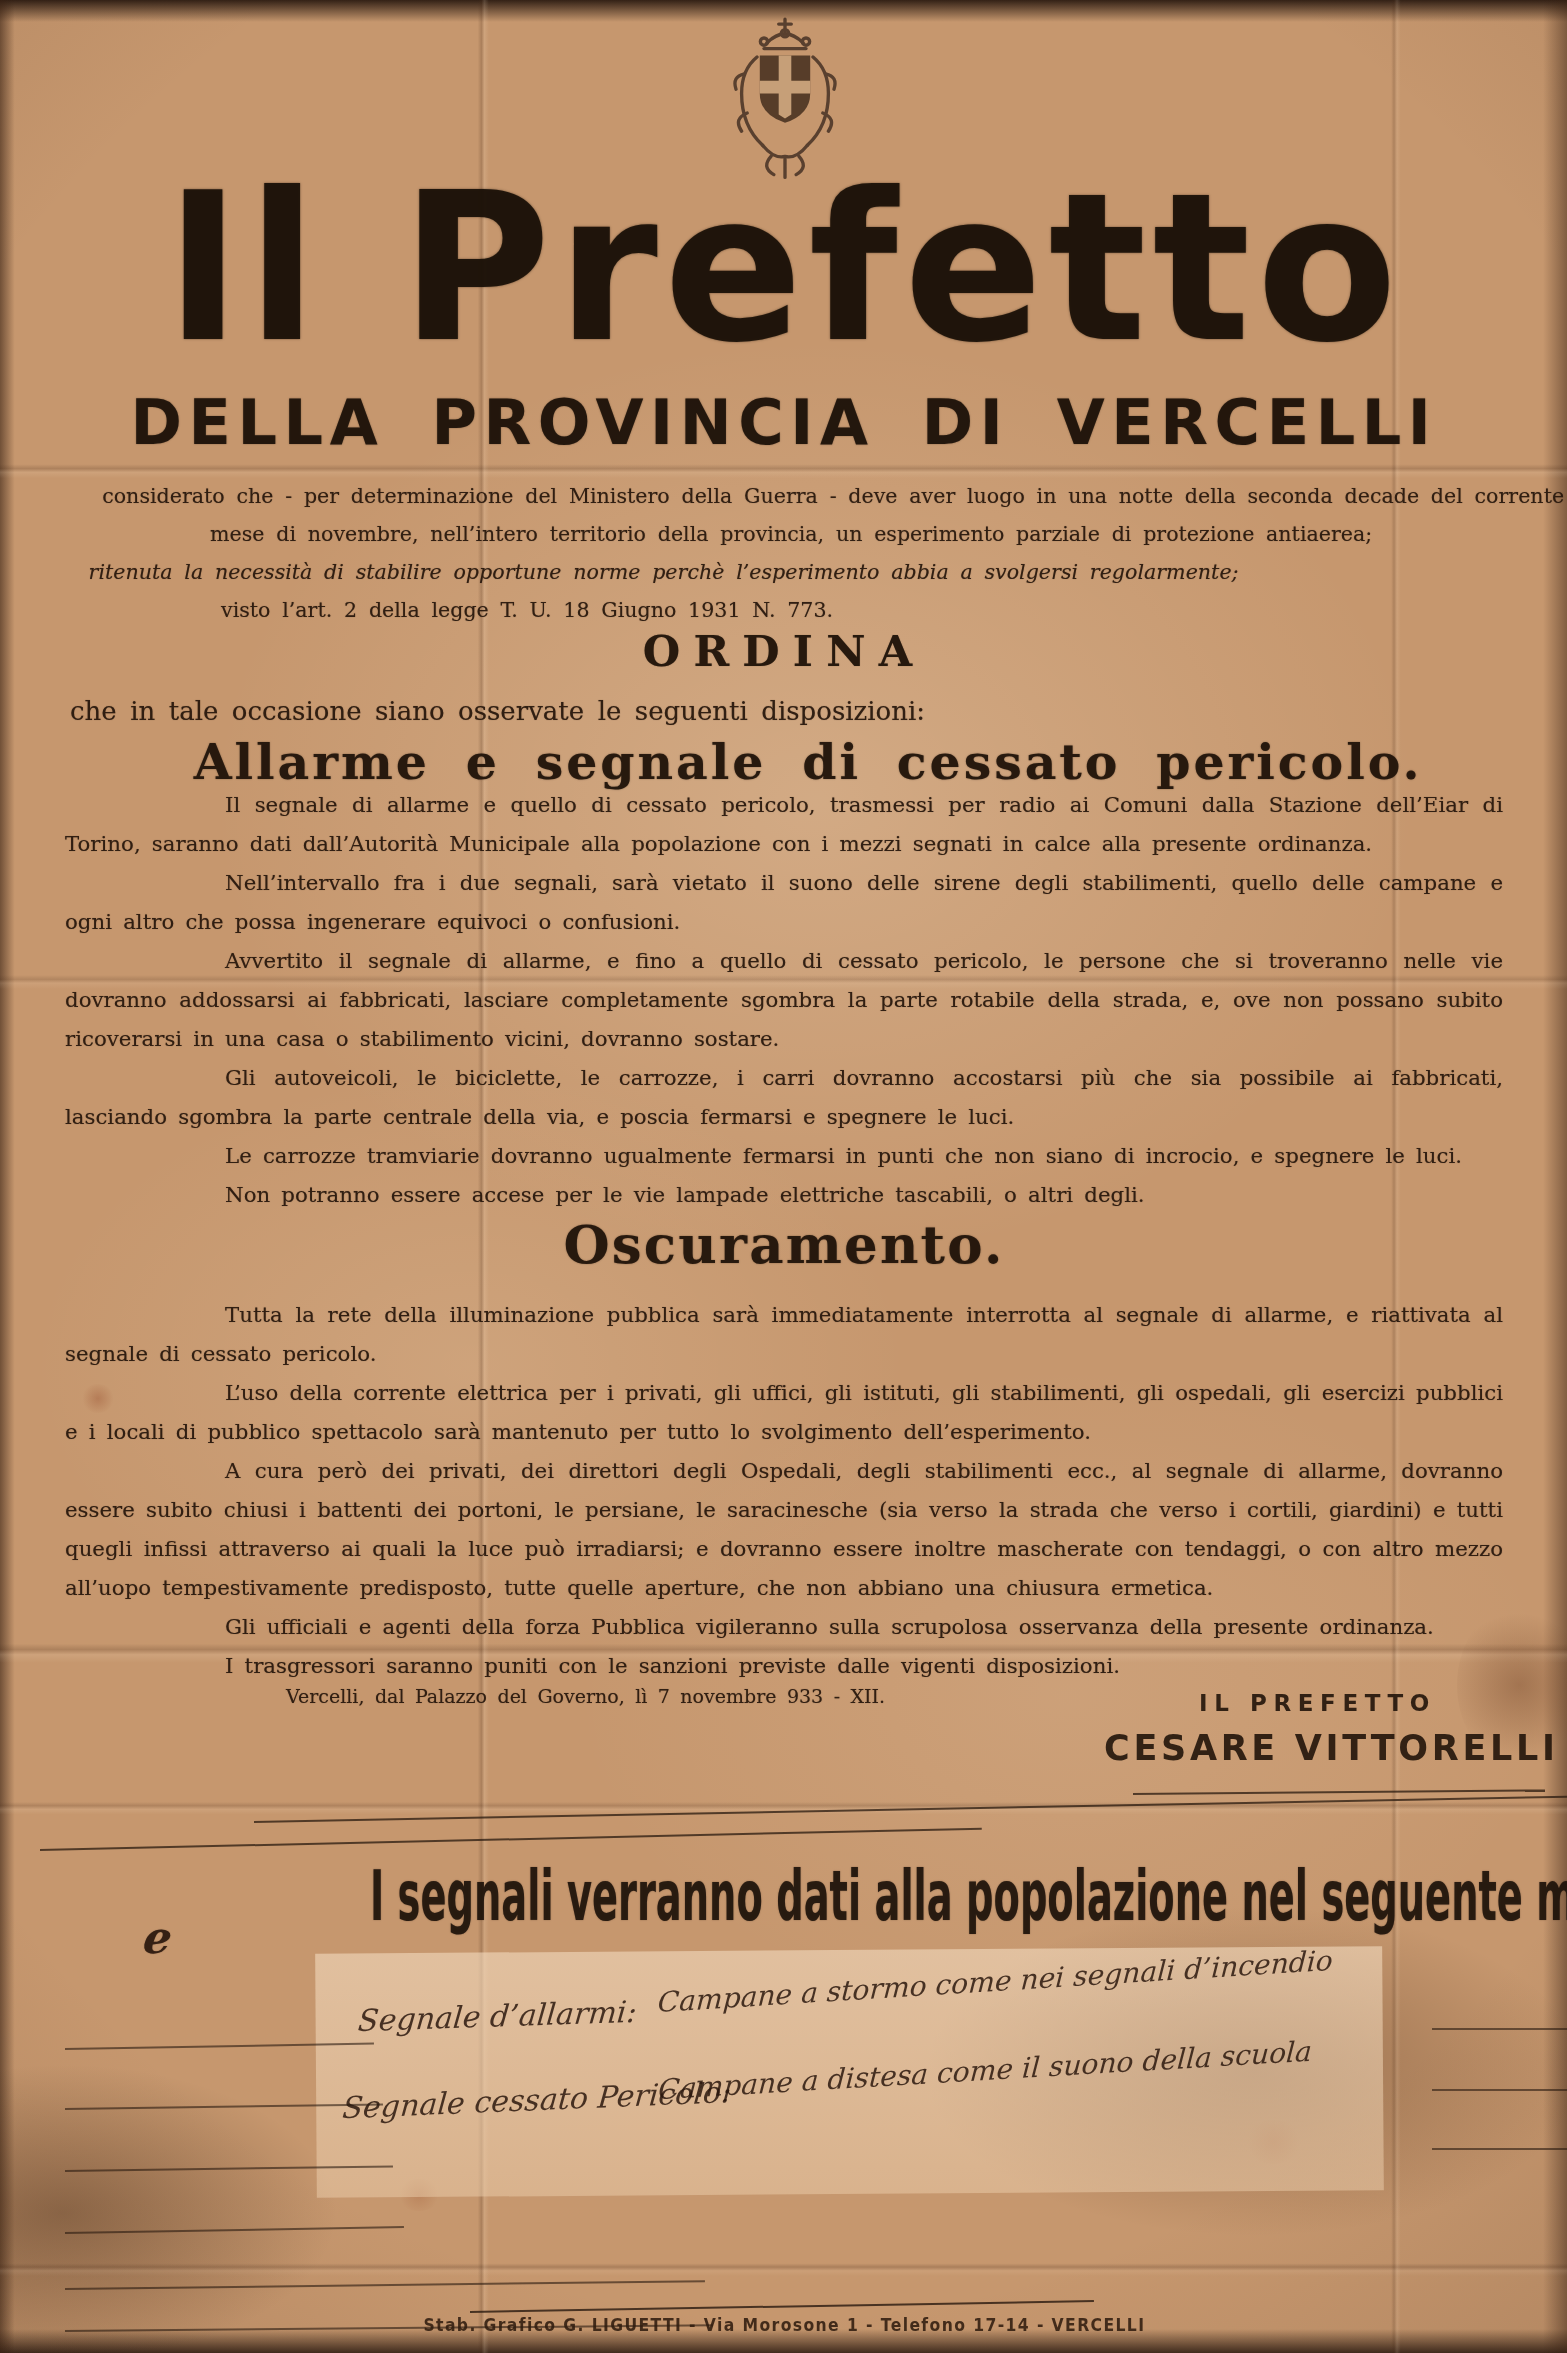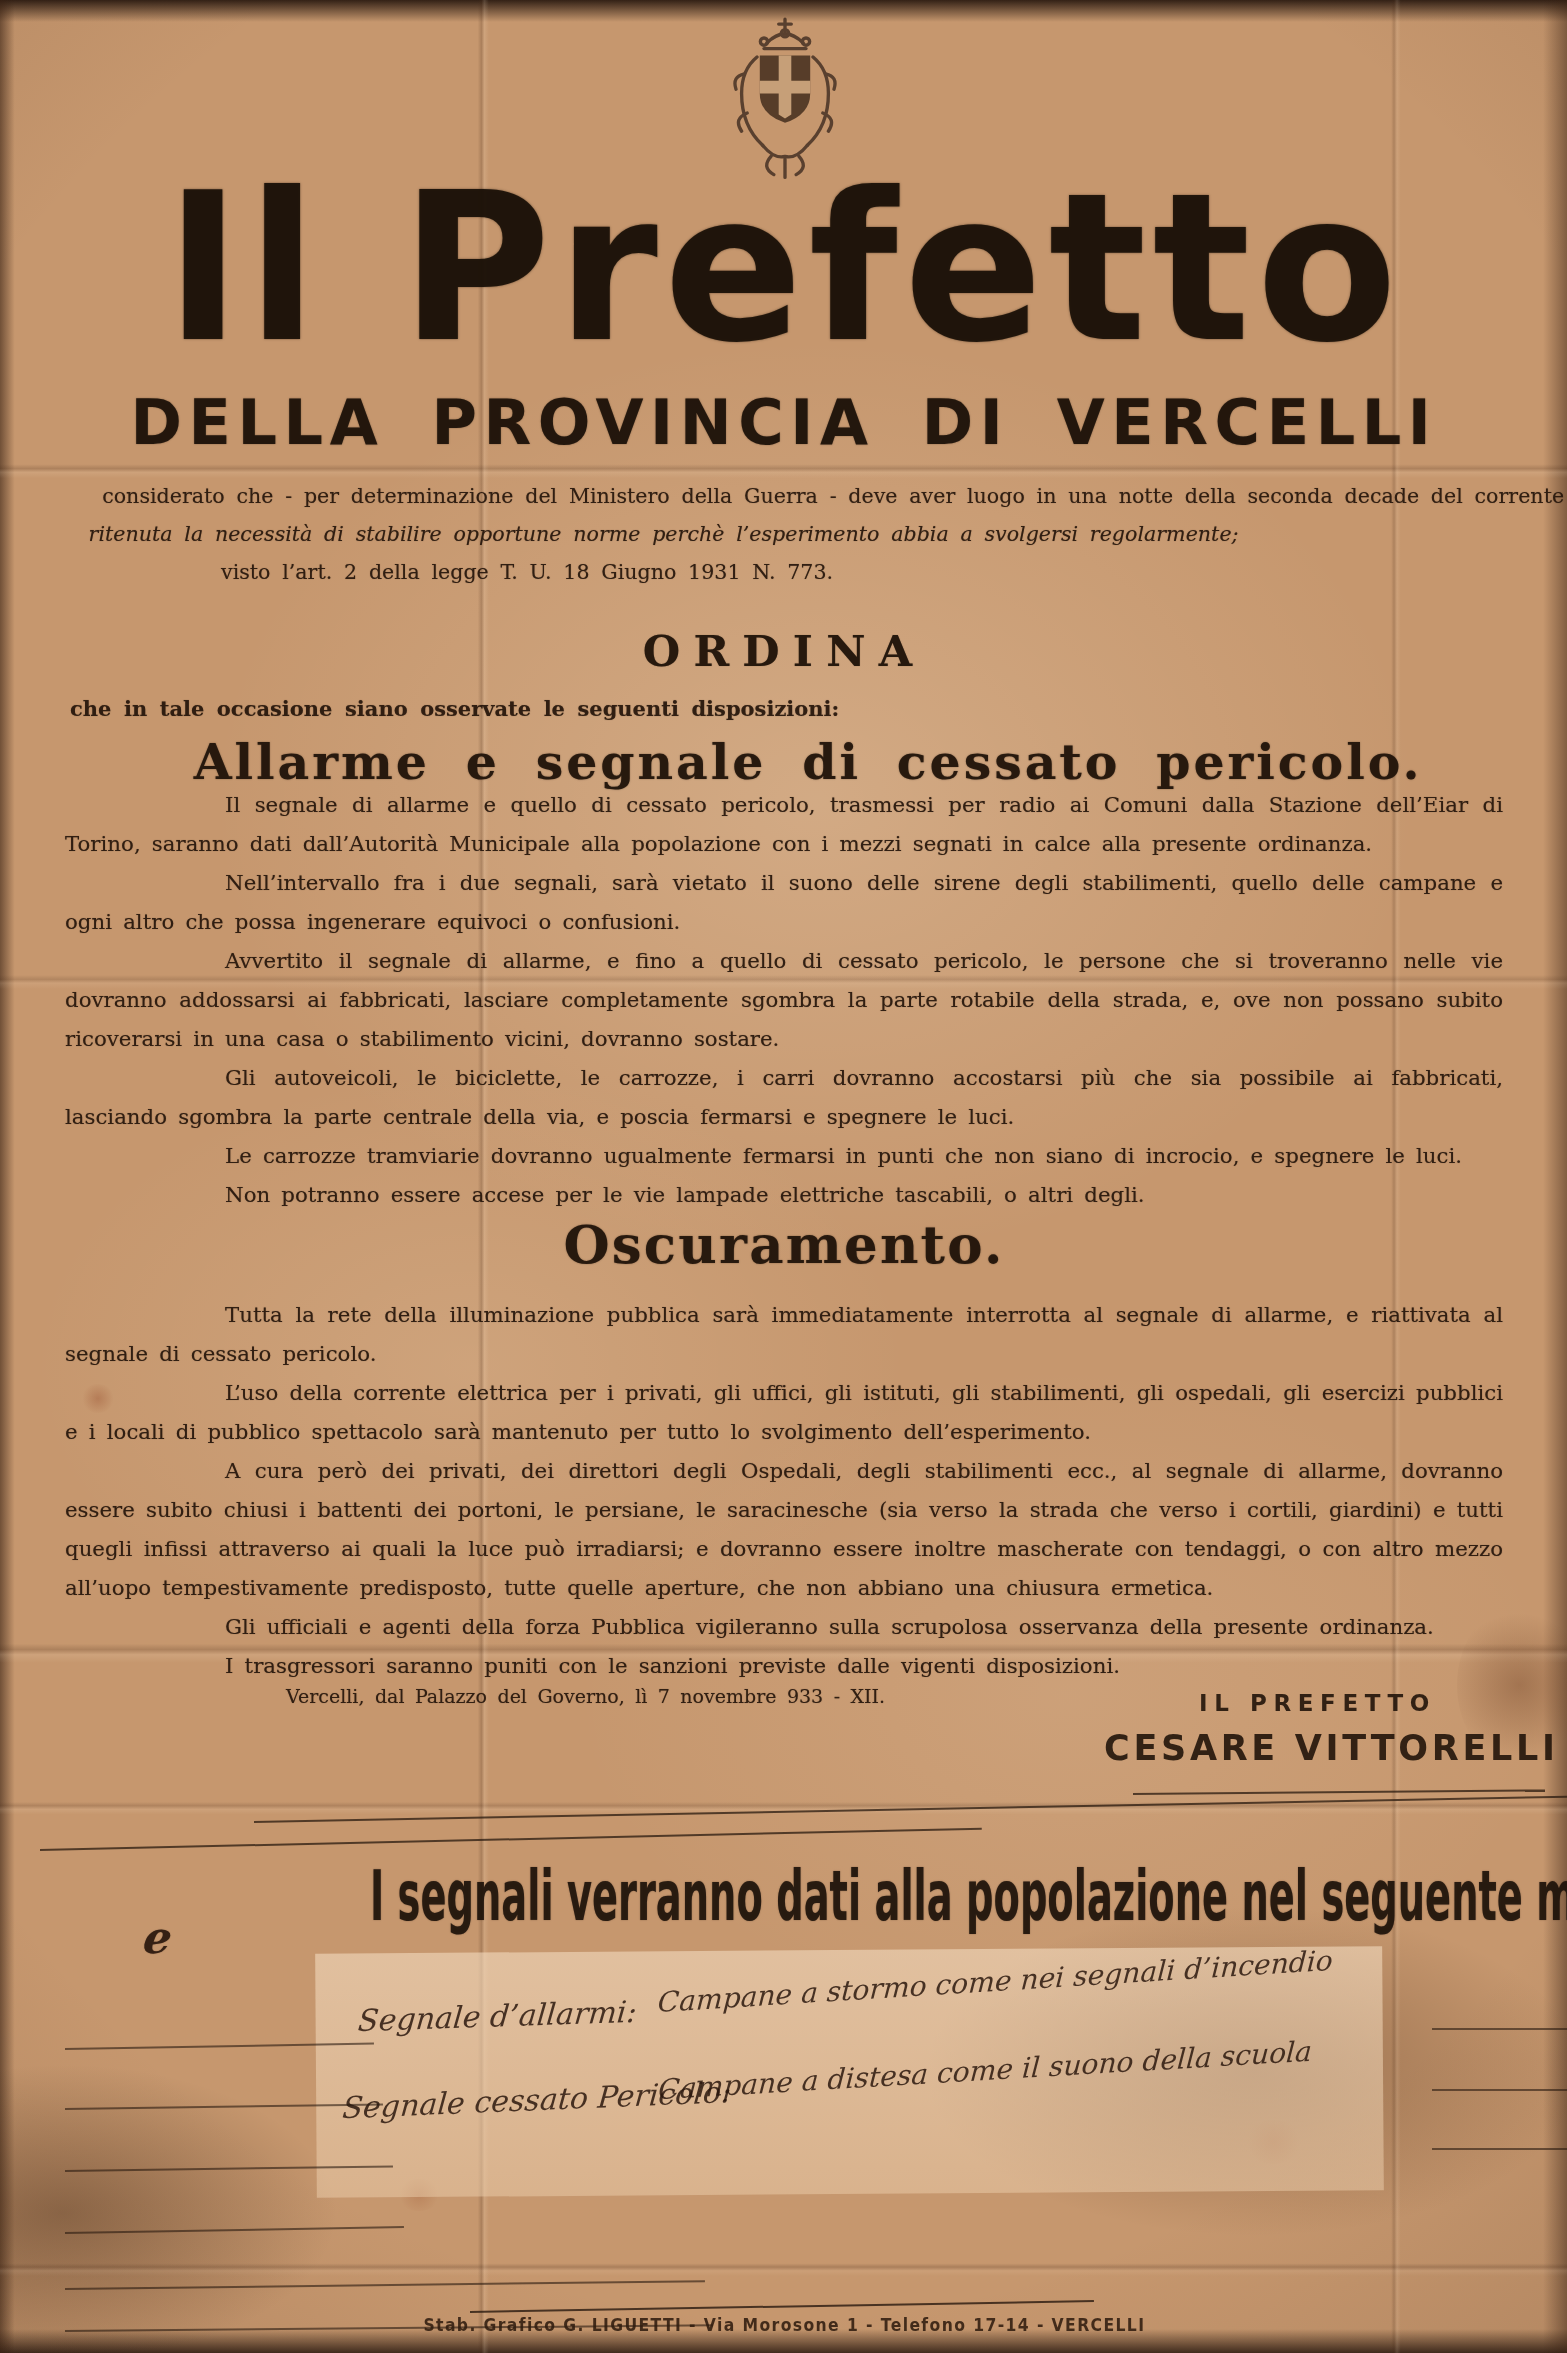--- a/index.html
+++ b/index.html
@@ -38,21 +38,21 @@
     font-family:"DejaVu Sans", sans-serif;font-weight:bold;font-size:62px;line-height:68px;
     letter-spacing:6.6px;word-spacing:19px;color:rgba(28,17,9,.92);text-shadow:0 0 1.5px rgba(30,18,10,.5);}
   .preamble{position:absolute;left:65px;right:59px;top:477px;font-size:20.6px;line-height:38px;word-spacing:5.2px;}
   .preamble div{white-space:nowrap;}
   .pre-0{padding-left:5.2px;margin-left:32px;}
   .pre-1{padding-left:145px;}
   .pre-2{padding-left:23.6px;font-style:italic;}
   .pre-3{padding-left:156px;}
   .ordina{position:absolute;left:0;right:0;top:626px;text-align:center;
     font-weight:bold;font-size:43px;letter-spacing:13.2px;color:rgba(32,19,10,.92);}
-  .ordina-intro{position:absolute;left:70px;top:696px;font-size:21px;word-spacing:5.2px;font-weight:bold;}
+  .ordina-intro{position:absolute;left:70px;top:696px;font-size:26px;word-spacing:5.2px;}
   .sec-head{position:absolute;left:0;right:0;text-align:center;font-weight:bold;
     color:rgba(33,20,10,.92);text-shadow:0 0 1.5px rgba(30,18,10,.5);}
   .sec-head-1{top:733px;font-size:49px;letter-spacing:2.9px;word-spacing:16px;margin-left:48px;}
   .sec-head-2{top:1213px;font-size:53px;letter-spacing:2.2px;word-spacing:10.3px;}
   .body-paras{position:absolute;left:65px;right:65px;font-size:21.3px;line-height:39px;
     text-align:justify;word-spacing:4.4px;}
   .paras-1{top:785px;}
   .paras-2{top:1295px;}
   .body-paras p{margin:0;text-indent:160px;}
   .dateline{position:absolute;left:286px;top:1685px;font-size:19px;word-spacing:4.4px;}
@@ -106,20 +106,21 @@
     </g>
     <path d="M32 29 h36 v27 q0 15 -18 21 q-18 -6 -18 -21 z" fill="#3a2617" opacity=".9"></path>
     <path d="M45.5 29 h9 v18 h13.5 v9 h-13.5 v15 l-4.5 3 l-4.5 -3 v-15 h-13.5 v-9 h13.5 z" fill="#cfa87e" opacity=".95"></path>
   </svg>
 
   <div class="title ink">Il Prefetto</div>
   <div class="subtitle ink">DELLA PROVINCIA DI VERCELLI</div>
 
   <div class="preamble ink">
     <div class="pre-0">considerato che - per determinazione del Ministero della Guerra - deve aver luogo in una notte della seconda decade del corrente</div>
+    <div class="pre-1">mese di novembre, nell’intero territorio della provincia, un esperimento parziale di protezione antiaerea;</div>
     <div class="pre-2">ritenuta la necessità di stabilire opportune norme perchè l’esperimento abbia a svolgersi regolarmente;</div>
     <div class="pre-3">visto l’art. 2 della legge T. U. 18 Giugno 1931 N. 773.</div>
   </div>
 
   <div class="ordina ink">ORDINA</div>
   <div class="ordina-intro ink">che in tale occasione siano osservate le seguenti disposizioni:</div>
 
   <div class="sec-head sec-head-1">Allarme e segnale di cessato pericolo.</div>
   <div class="body-paras paras-1 ink">
     <p>Il segnale di allarme e quello di cessato pericolo, trasmessi per radio ai Comuni dalla Stazione dell’Eiar di Torino, saranno dati dall’Autorità Municipale alla popolazione con i mezzi segnati in calce alla presente ordinanza.</p>

